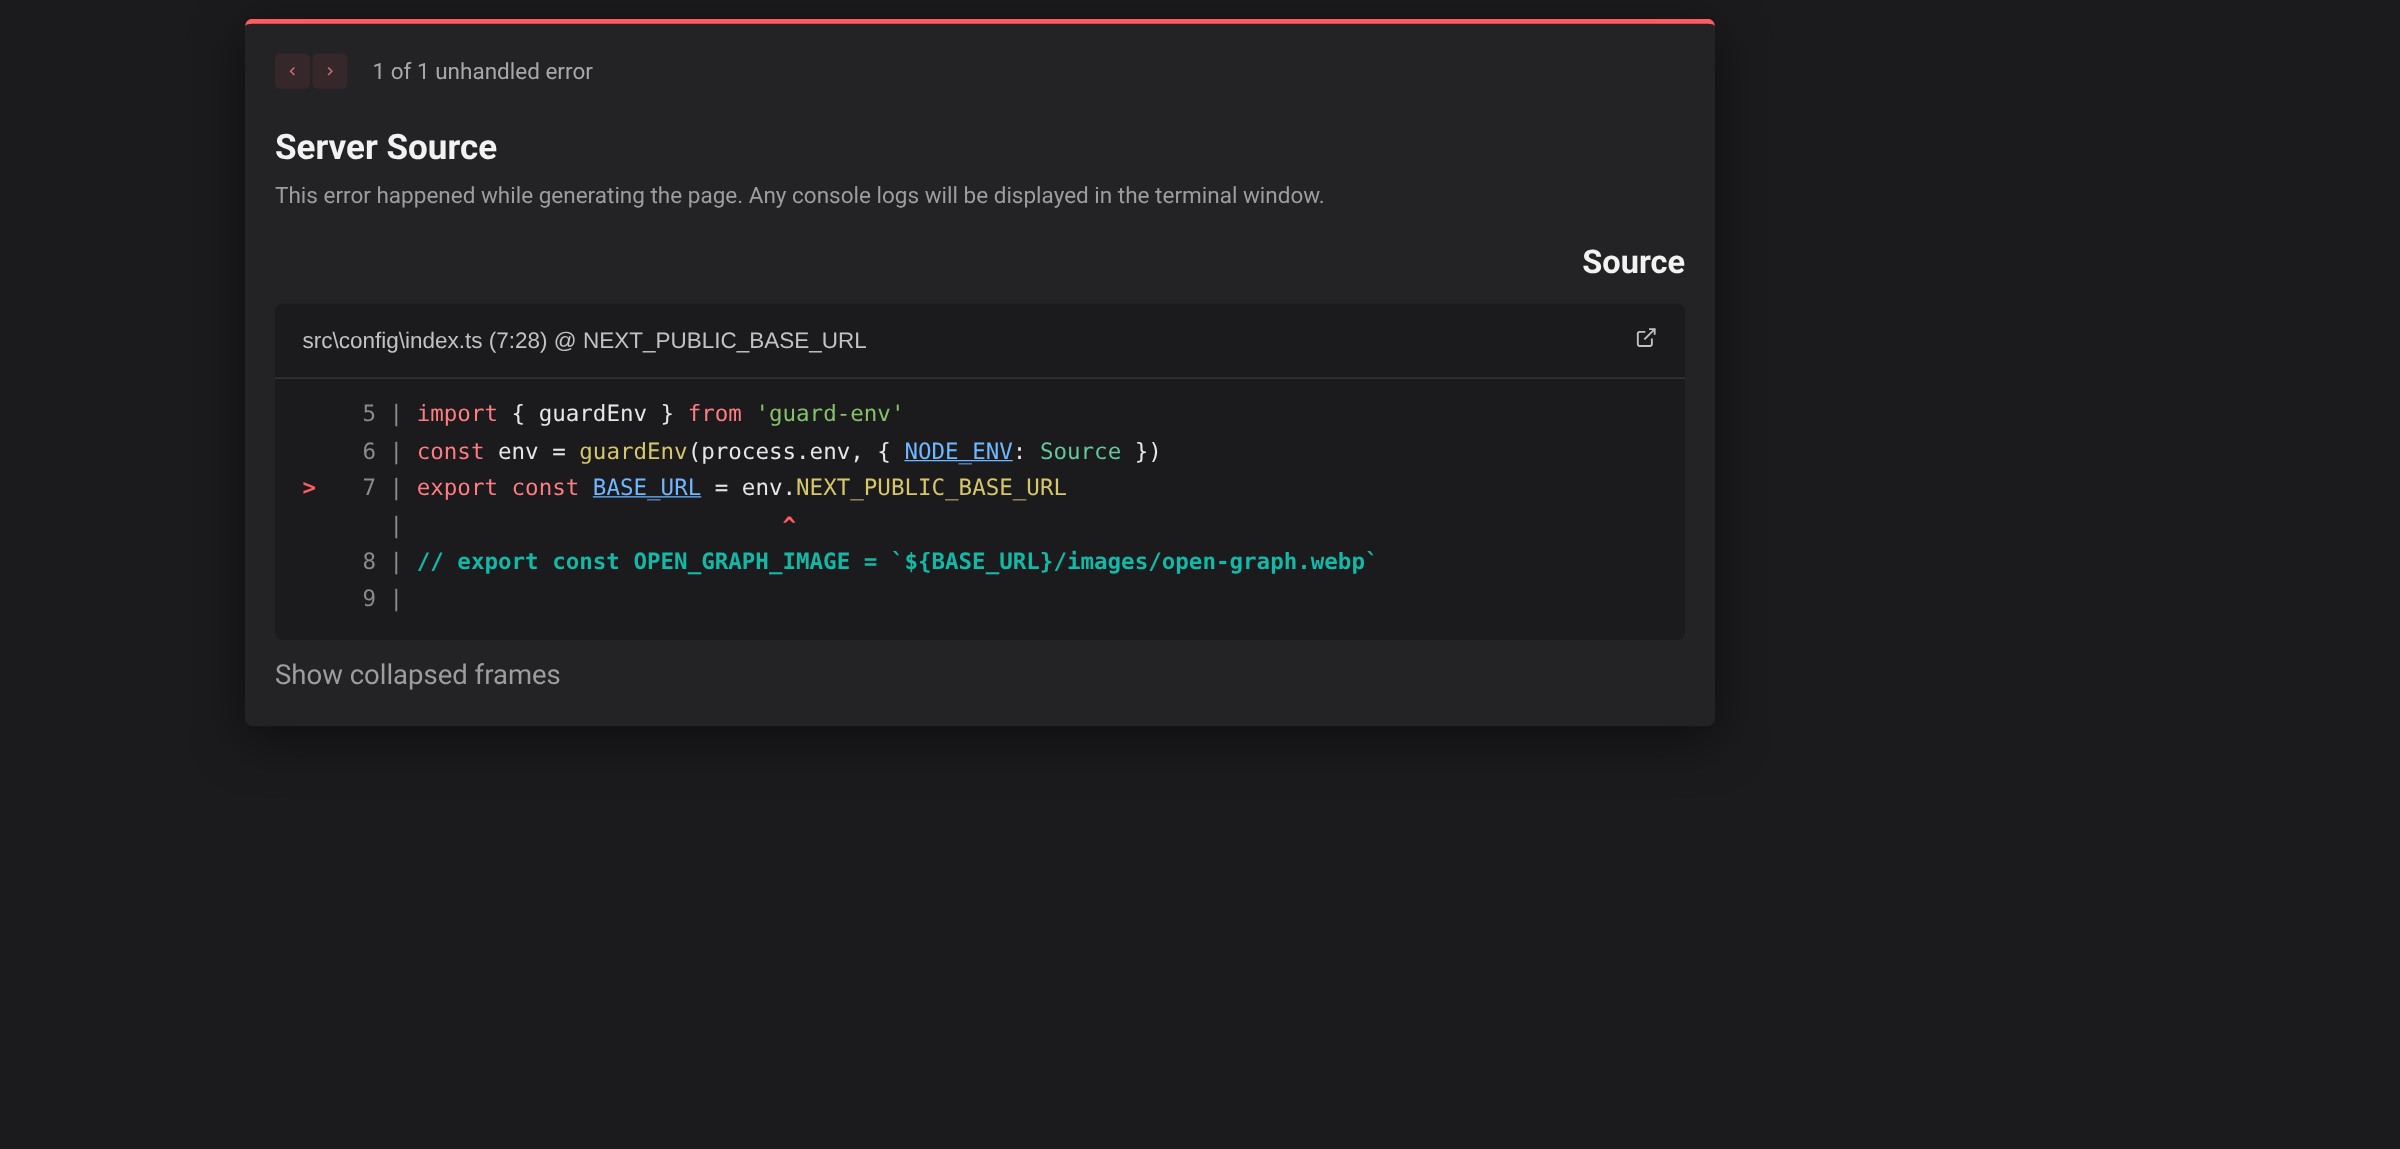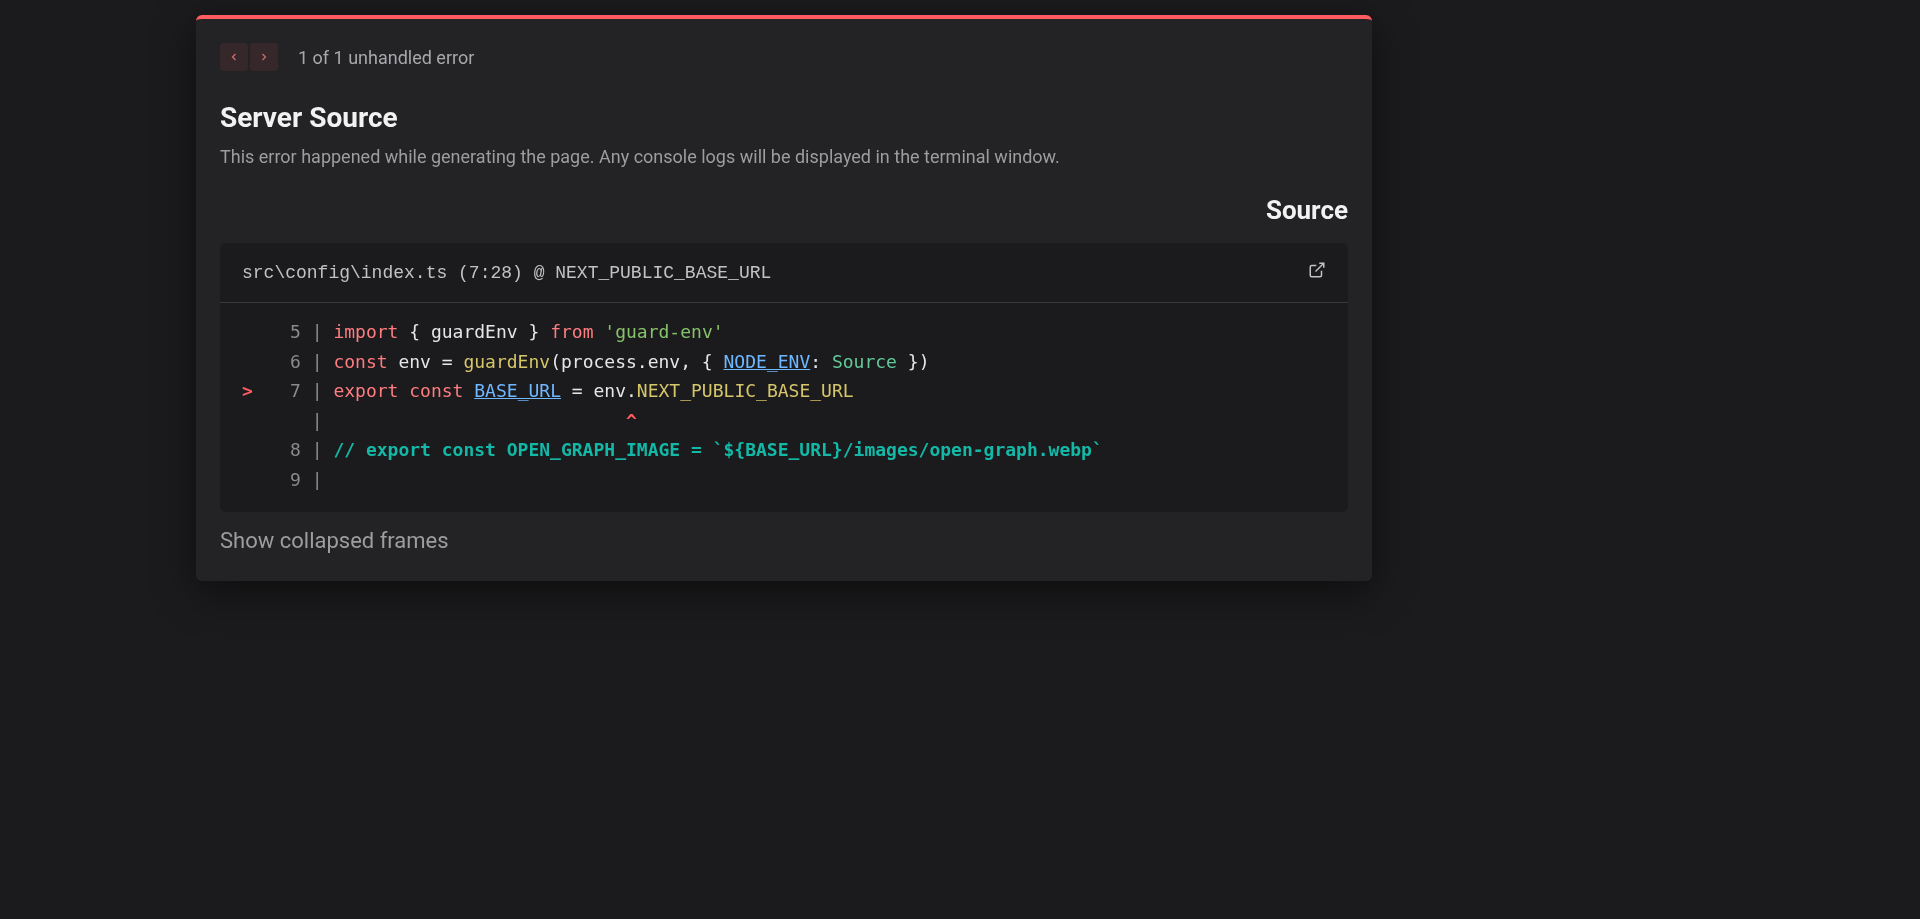--- a/index.html
+++ b/index.html
@@ -68,21 +68,21 @@
     background: #1b1b1d;
     border-radius: 6px;
     overflow: hidden;
   }
   .frame-header {
     display: flex;
     align-items: center;
     justify-content: space-between;
     padding: 18px 22px;
     border-bottom: 1px solid #3a3a3d;
-    font-family: Liberation Mono, monospace;
+    font-family: Liberation Sans, sans-serif;
     font-size: 18px;
     color: #c2c2c5;
   }
   .open-editor {
     cursor: pointer;
     display: flex;
     align-items: center;
   }
   .open-editor svg { width: 18px; height: 18px; stroke: #c2c2c5; stroke-width: 2; fill: none; }
   .code-body {

